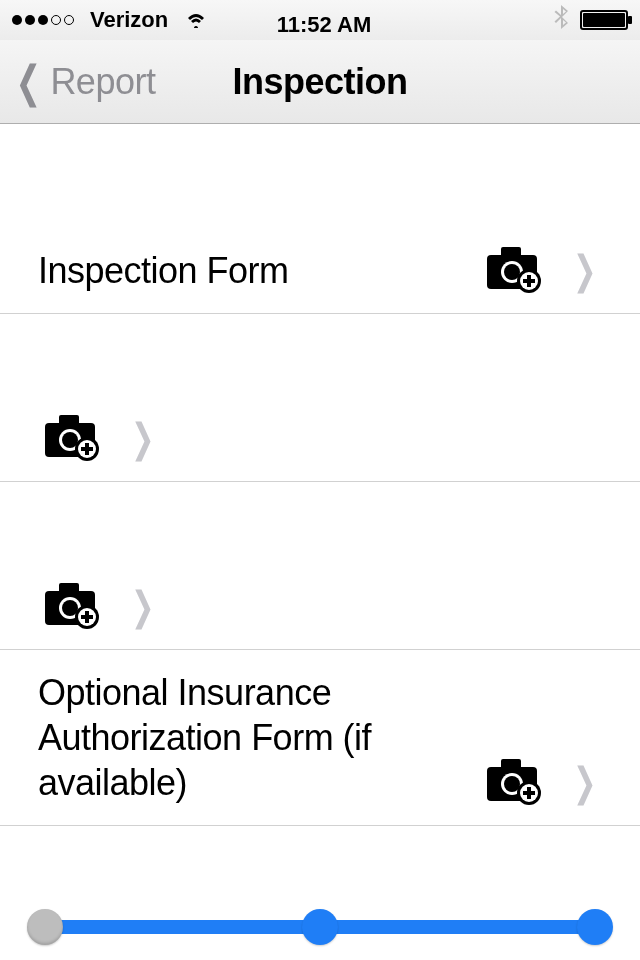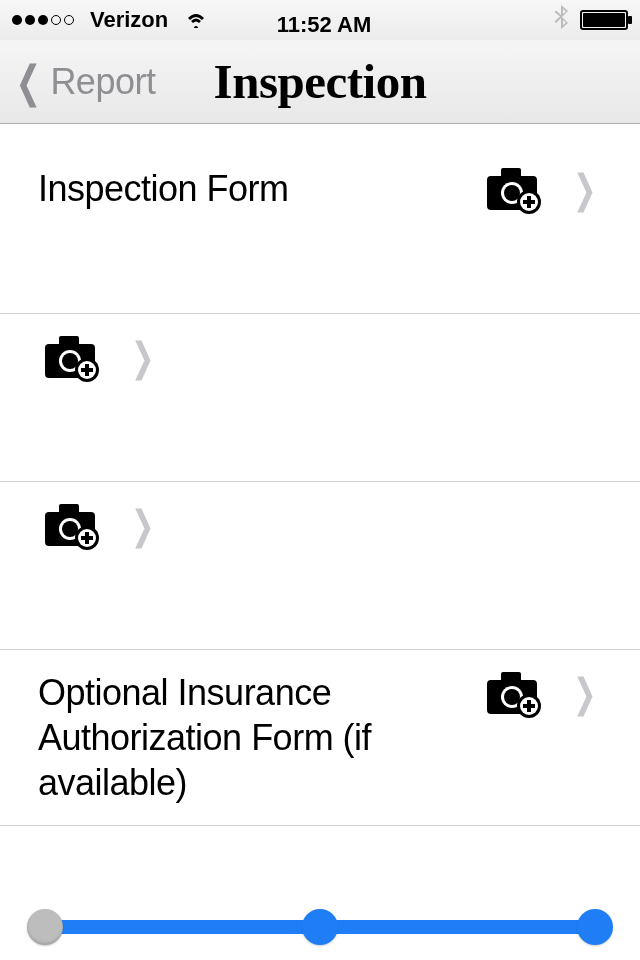--- a/index.html
+++ b/index.html
@@ -24,25 +24,25 @@
 
   .nav-bar {
     height: 84px;
     background: linear-gradient(#f5f5f5,#e8e8e8);
     border-bottom:1px solid #aeaeae;
     position:relative;
     display:flex; align-items:center;
   }
   .back-btn { display:flex; align-items:center; gap:4px; padding-left:10px; color:#8e8e93; font-size:36px; font-weight:400; letter-spacing:-0.5px;}
   .back-chevron { font-size:44px; color:#8e8e93; font-weight:300; transform:scaleX(0.7); display:inline-block;}
-  .nav-title { position:absolute; left:0; right:0; text-align:center; font-size:49px; font-weight:600; color:#000; pointer-events:none; letter-spacing:-0.5px;font-family:Liberation Serif, serif;}
+  .nav-title { position:absolute; left:0; right:0; text-align:center; font-size:36px; font-weight:600; color:#000; pointer-events:none; letter-spacing:-0.5px;}
 
   .list { background:#fff; }
   .row {
-    display:flex; align-items:flex-start;
+    display:flex; align-items:flex-end;
     min-height:168px;
     padding: 20px 38px 20px 38px;
     border-bottom:1px solid #d1d1d1;
   }
   .row-label { flex:1; font-size:36px; font-weight:500; color:#000; line-height:1.25; letter-spacing:-0.5px; padding-right:16px;}
   .camera-slot { width:72px; display:flex; justify-content:center; }
   .chev-slot { width:50px; display:flex; justify-content:flex-end; }
   .chev { color:#c7c7cc; font-size:40px; font-weight:300; transform:scaleX(0.7);}
   .first-row { margin-top:22px; border-top:none;}
 

